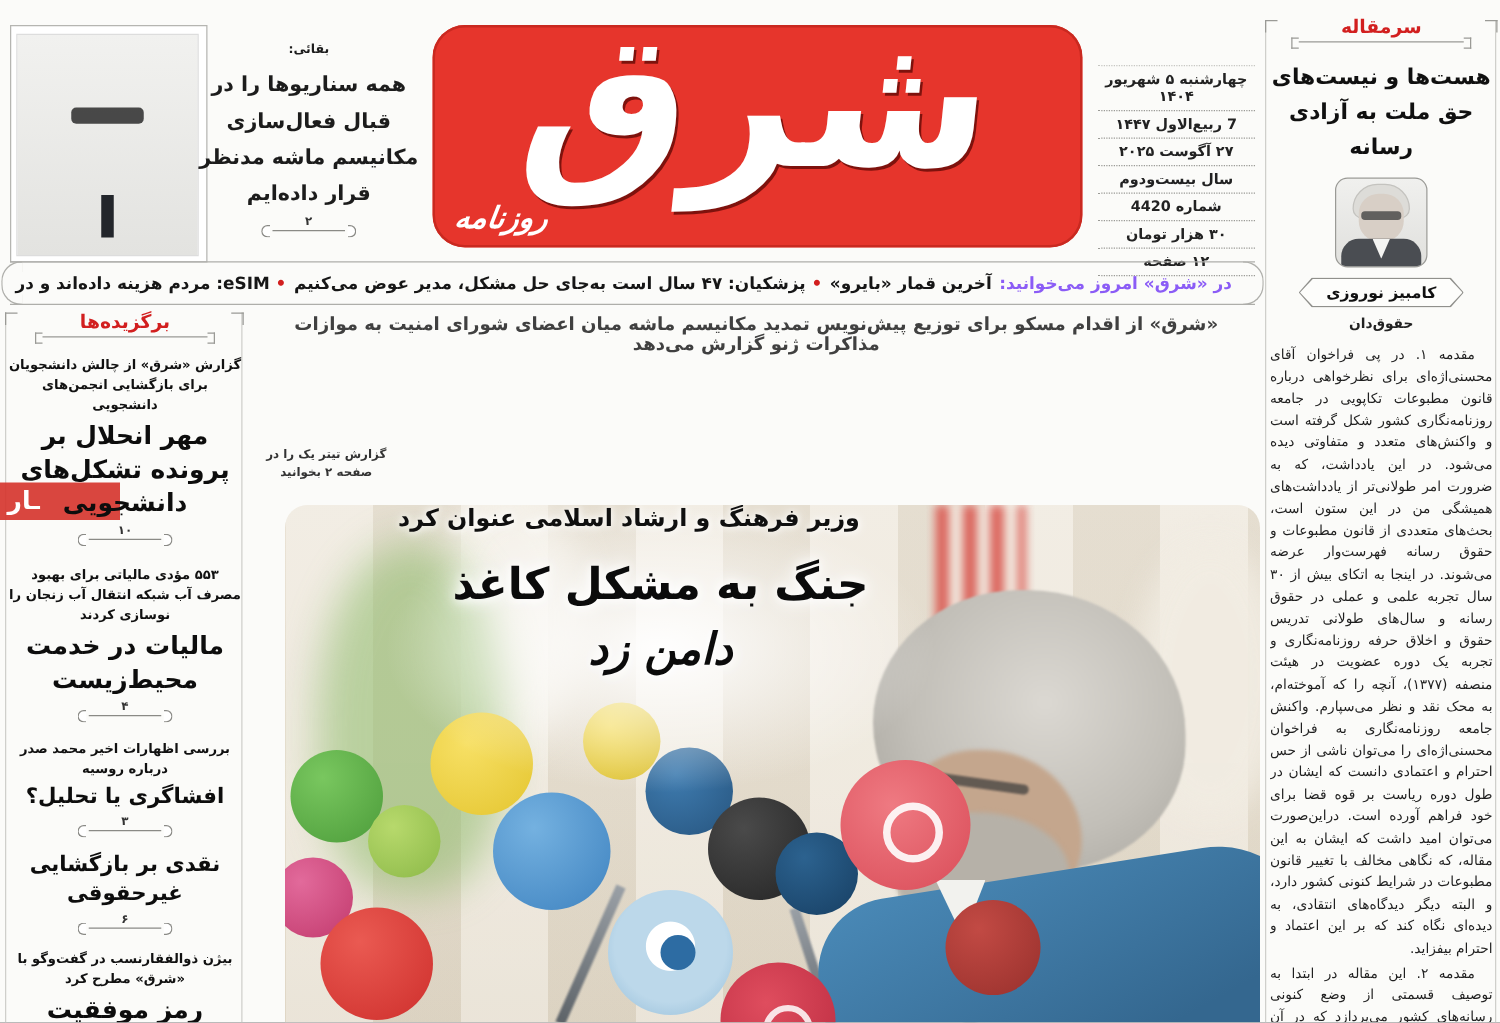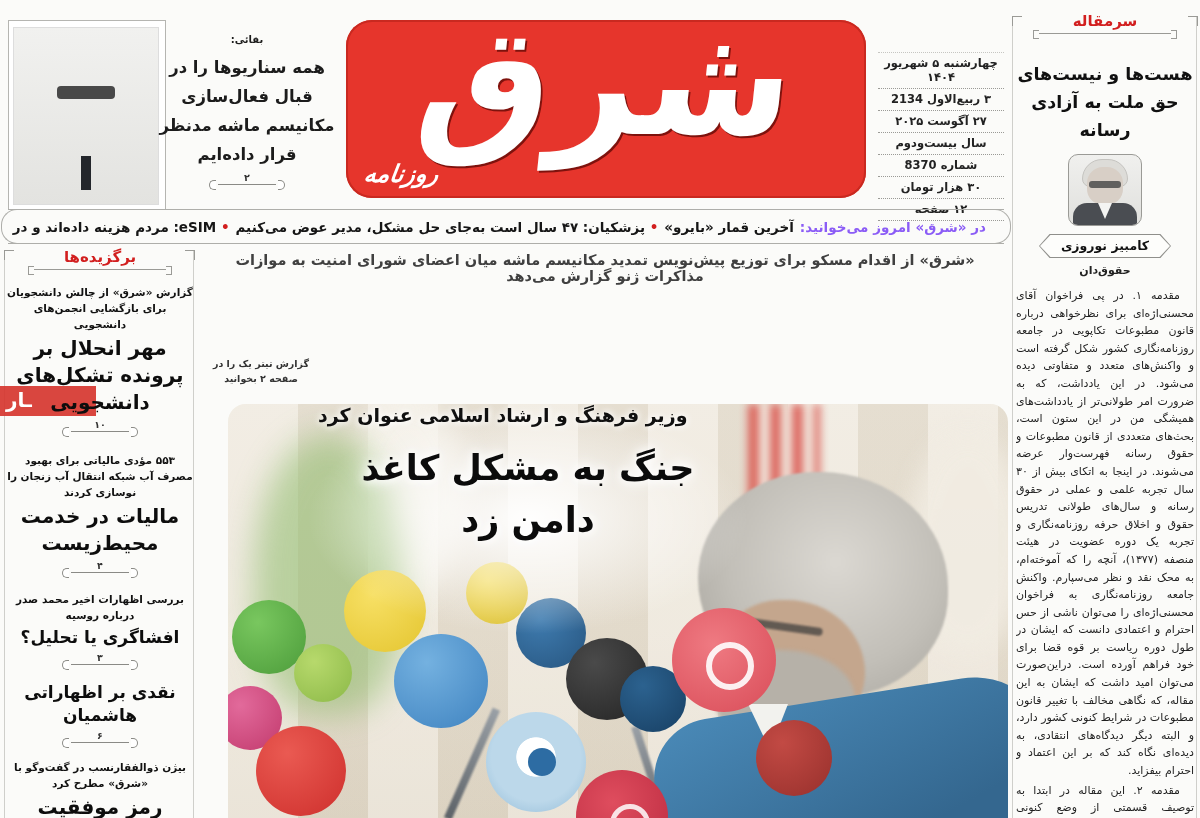--- a/index.html
+++ b/index.html
@@ -77,26 +77,26 @@
   .beard{left:487px;top:246px;width:140px;height:95px;background:#b6b1a8;border-radius:40% 60% 55% 55%;filter:blur(2px);}
   .glassline{left:505px;top:218px;width:90px;height:8px;background:#3a3a3a;border-radius:4px;transform:rotate(8deg);opacity:.7;filter:blur(1px);}
   .suit{left:430px;top:292px;width:400px;height:190px;background:linear-gradient(160deg,#4a8ab8 0%,#34678f 70%);
         border-radius:60px 80px 0 0;transform:rotate(-9deg);z-index:5;}
   .shirt{left:520px;top:300px;width:40px;height:46px;background:#f2f2ee;clip-path:polygon(0 0,100% 0,55% 100%);z-index:5;filter:blur(.5px);}
   .glow{left:80px;top:0;width:440px;height:230px;background:radial-gradient(closest-side,rgba(255,255,255,.96),rgba(255,255,255,0));z-index:7;}
   .ph-kicker{left:90px;top:0;width:420px;text-align:left;font-size:19px;font-weight:bold;color:#101010;z-index:8;
              text-shadow:0 0 6px #fff,0 0 10px #fff;}
   .ph-title{left:60px;width:480px;text-align:center;font-size:35px;font-weight:bold;color:#0b0b0b;z-index:8;letter-spacing:-0.5px;
             text-shadow:0 0 8px #fff,0 0 14px #fff,0 0 20px #fff;}
-  .ph-t1{top:44px;} .ph-t2{top:96px;}
+  .ph-t1{top:44px;} .ph-t2{top:96px;font-style:italic;}
   .m{position:absolute;border-radius:50%;z-index:6;filter:blur(.6px);}
   .rod{position:absolute;background:linear-gradient(#9aa0a6,#5d6368);z-index:4;filter:blur(1px);}
   
   .editorial{left:1016px;top:12px;width:178px;height:806px;text-align:center;overflow:hidden;}
-  .ed-title{font-size:17.5px;font-weight:bold;line-height:28px;color:#101010;margin-top:20px;}
+  .ed-title{font-size:17.5px;font-weight:bold;line-height:28px;color:#101010;margin-top:8px;}
   .ed-photo{position:relative;width:72px;height:70px;margin:10px auto 0;border:1px solid #9a9a96;border-radius:10px;background:linear-gradient(#f0f0ee,#e0e0dd);overflow:hidden;}
   .ed-photo .hair2{position:absolute;left:50%;transform:translateX(-50%);top:4px;width:44px;height:26px;background:#dddcd8;border-radius:20px 20px 8px 8px;border:1px solid #c4c3bf;}
   .ed-photo .face2{position:absolute;left:50%;transform:translateX(-50%);top:12px;width:36px;height:38px;background:#d8cfc6;border-radius:16px;}
   .ed-photo .gl2{position:absolute;left:50%;transform:translateX(-50%);top:26px;width:32px;height:7px;background:#444;border-radius:3px;opacity:.8;}
   .ed-photo .suit2{position:absolute;left:50%;transform:translateX(-50%);bottom:-4px;width:64px;height:26px;background:#4a4d52;border-radius:14px 14px 0 0;}
   .ed-photo .shirt2{position:absolute;left:50%;transform:translateX(-50%);bottom:6px;width:14px;height:16px;background:#f4f4f2;clip-path:polygon(0 0,100% 0,50% 100%);}
   .name-badge{position:relative;width:132px;height:24px;margin:8px auto 0;}
   .name-badge .b1{position:absolute;inset:0;background:#8f8f8b;clip-path:polygon(0 50%,7% 8%,14% 50%,7% 92%,0 50%,7% 0,93% 0,100% 50%,93% 100%,7% 100%);}
   .name-badge .b1{clip-path:polygon(0 50%,8% 0,92% 0,100% 50%,92% 100%,8% 100%);}
   .name-badge .b2{position:absolute;inset:1px;background:#fdfdfb;clip-path:polygon(0 50%,8% 0,92% 0,100% 50%,92% 100%,8% 100%);}
@@ -128,24 +128,24 @@
     </div>
   </div>
 
   <div class="abs logo">
     <div class="logo-word">شرق</div>
     <div class="logo-sub">روزنامه</div>
   </div>
 
   <div class="abs dateline">
     <div class="dl-row">چهارشنبه ۵ شهریور ۱۴۰۴</div>
-    <div class="dl-row">۳ ربیع‌الاول 2134</div>
+    <div class="dl-row">7 ربیع‌الاول ۱۴۴۷</div>
     <div class="dl-row">۲۷ آگوست ۲۰۲۵</div>
     <div class="dl-row">سال بیست‌ودوم</div>
-    <div class="dl-row">شماره 8370</div>
+    <div class="dl-row">شماره 4420</div>
     <div class="dl-row">۳۰ هزار تومان</div>
     <div class="dl-row">۱۲ صفحه</div>
   </div>
 
   <div class="abs strip">
     <div class="strip-in">
       <span class="strip-label">در «شرق» امروز می‌خوانید:</span>
       <span class="strip-item">آخرین قمار «بایرو»</span>
       <span class="strip-item">پزشکیان: ۴۷ سال است به‌جای حل مشکل، مدیر عوض می‌کنیم</span>
       <span class="strip-item">eSIM: مردم هزینه داده‌اند و در انتظار خدمات / علیرضا دقیقی</span>
@@ -182,21 +182,21 @@
     <div style="margin-top:12px;">
       <div class="sb-kicker">بررسی اظهارات اخیر محمد صدر درباره روسیه</div>
       <div class="sb-title small">افشاگری یا تحلیل؟</div>
       <div class="pmark">
           <span class="pm-line"></span>
           <span class="pm-num">۳</span>
         </div>
     </div>
 
     <div style="margin-top:10px;">
-      <div class="sb-title small">نقدی بر اظهاراتی هاشمیان</div>
+      <div class="sb-title small">نقدی بر بازگشایی غیرحقوقی</div>
       <div class="pmark">
           <span class="pm-line"></span>
           <span class="pm-num">۶</span>
         </div>
     </div>
 
     <div style="margin-top:10px;">
       <div class="sb-kicker">بیژن ذوالفقارنسب در گفت‌وگو با «شرق» مطرح کرد</div>
       <div class="sb-title">رمز موفقیت پرسپولیس مدل هاشمیان</div>
 

